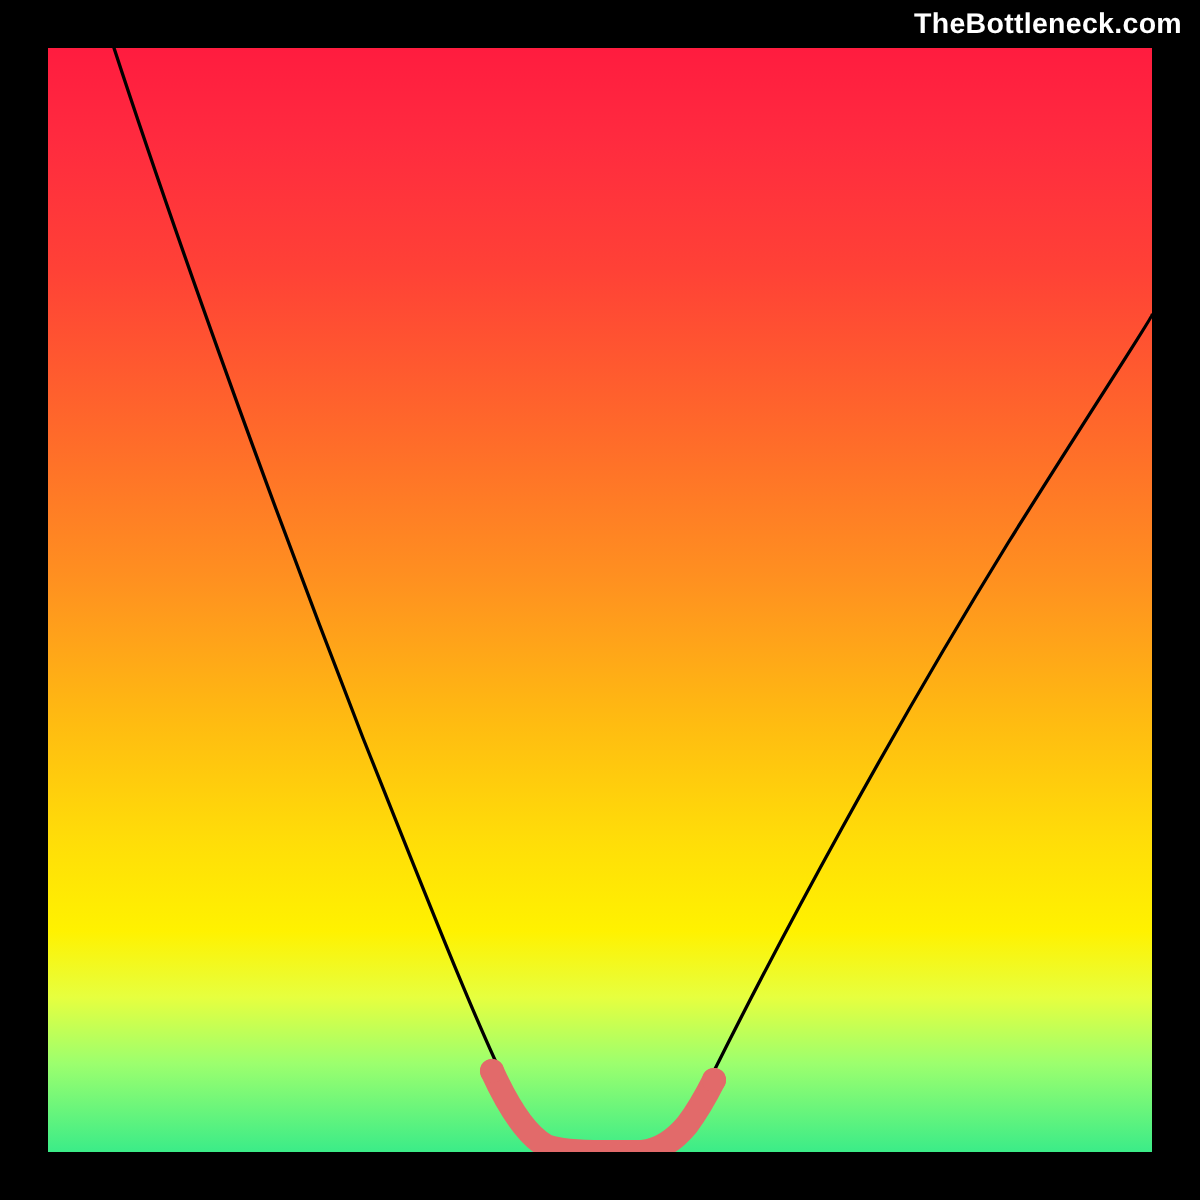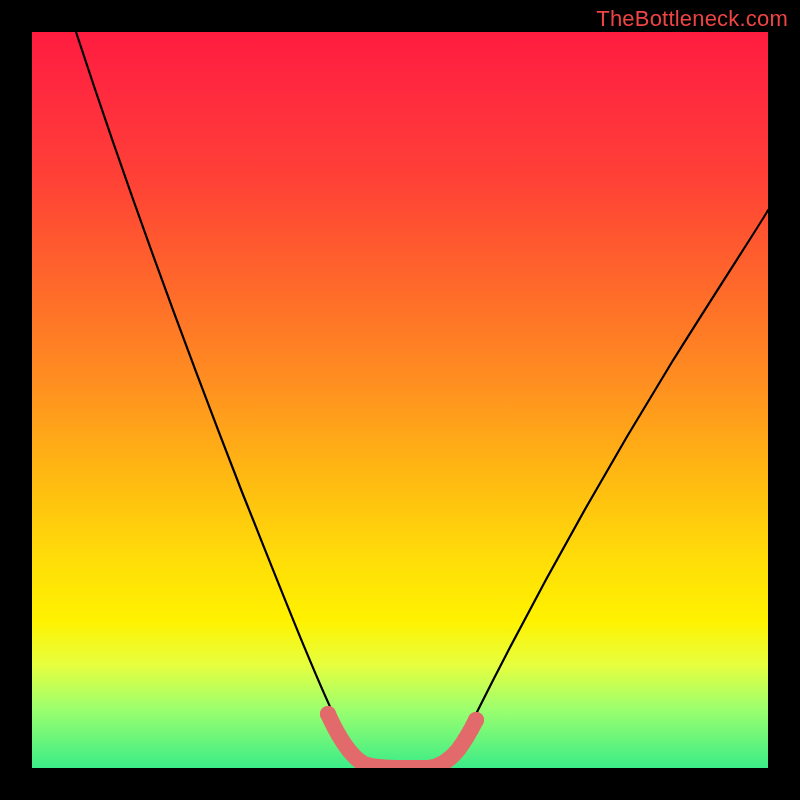--- a/index.html
+++ b/index.html
@@ -38,23 +38,23 @@
       #fff200 80%,
       #e6ff3f 86%,
       #9cff6e 92%,
       #3bec88 100%
     );
   }
   .watermark {
     position: absolute;
     top: 6px;
     right: 12px;
-    color: #ef4444;
-    font-size: 22px;
-    font-weight: 400;
+    color: #ffffff;
+    font-size: 19px;
+    font-weight: 700;
     letter-spacing: 0.2px;
     z-index: 5;
   }
   svg.curves {
     position: absolute;
     left: 0;
     top: 0;
     width: 736px;
     height: 736px;
     z-index: 2;

